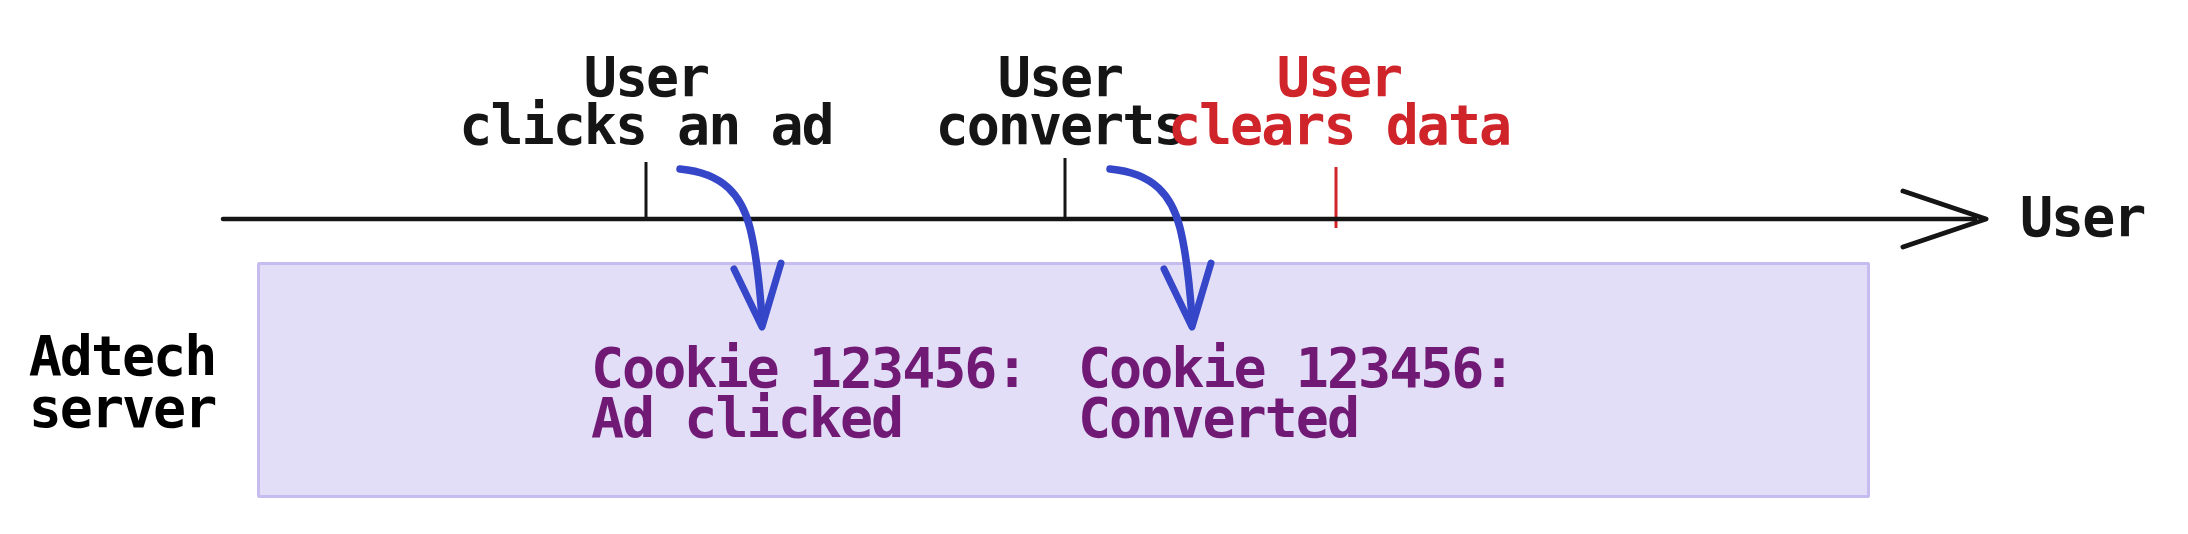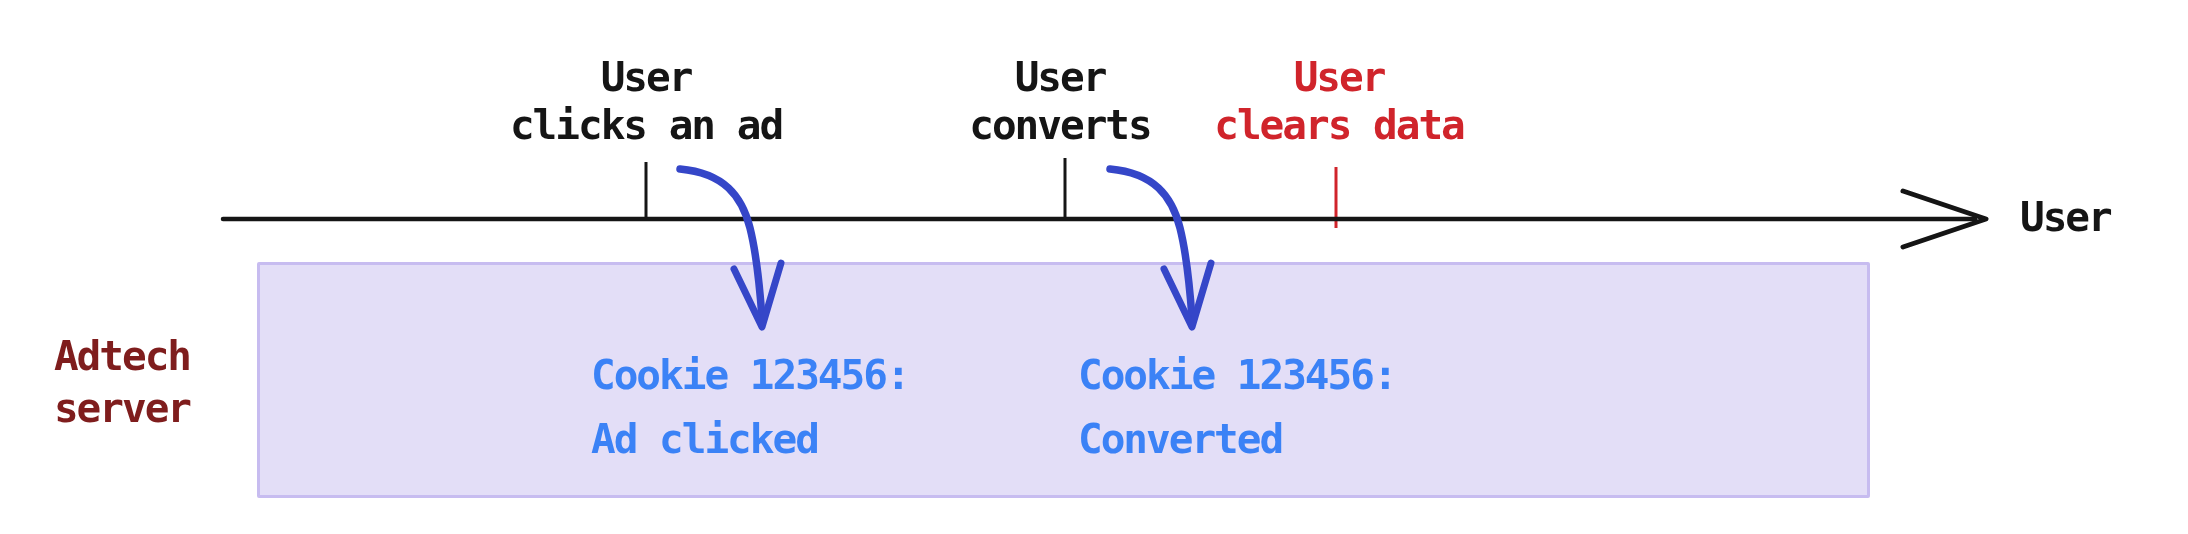--- a/index.html
+++ b/index.html
@@ -31,21 +31,21 @@
     background: #e3def7;
     border: 3px solid #c7bcf0;
     border-radius: 2px;
     box-sizing: border-box;
     z-index: 1;
   }
   .txt {
     position: absolute;
     z-index: 3;
     white-space: pre-line;
-    font-size: 41px;
+    font-size: 55px;
     letter-spacing: -2px;
     line-height: 48px;
   }
   .event-label {
     text-align: center;
     transform: translateX(-50%);
     top: 53px;
     color: #151515;
     width: 500px;
   }
@@ -57,26 +57,26 @@
     left: 2020px;
     top: 193px;
     color: #151515;
   }
   .server-label {
     left: 22px;
     top: 330px;
     width: 200px;
     text-align: center;
     line-height: 52px;
-    color: #7f1d1d;
+    color: #000000;
   }
   .record {
     top: 343px;
-    line-height: 64px;
-    color: #3b82f6;
+    line-height: 50px;
+    color: #701a75;
   }
   .record-1 { left: 591px; }
   .record-2 { left: 1078px; }
 </style>
 </head>
 <body>
 
 <div class="canvas">
 
   <div class="server-box"></div>

